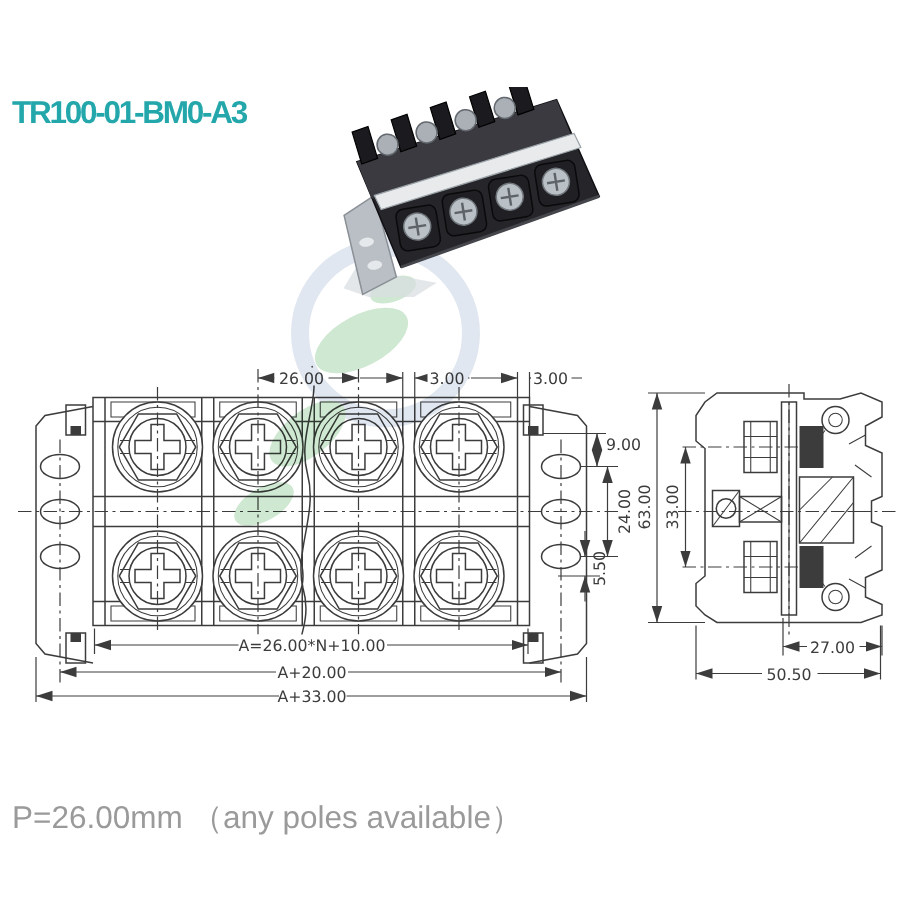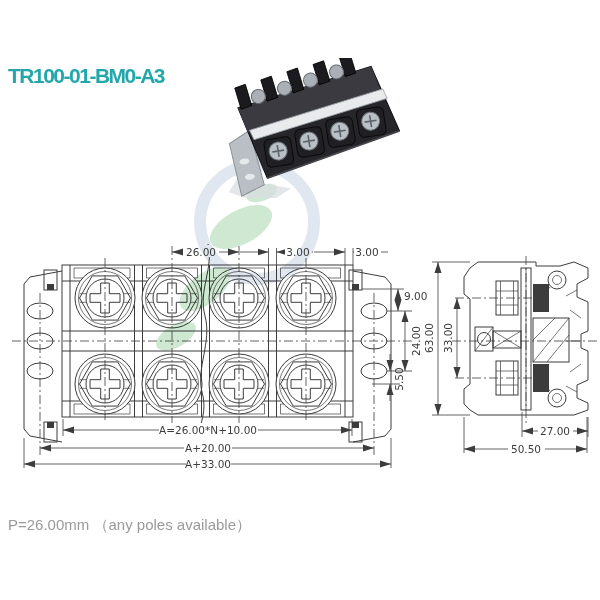--- a/index.html
+++ b/index.html
@@ -4,21 +4,21 @@
 <style>
   :root{
     --title:#23a7ab; --line:#3c3c3c; --dim-text:#3c3c3c; --footer:#9a9a9a;
     --wm-ring:#b7c6da; --wm-leaf:#8cc794;
   }
   html,body{margin:0;padding:0;background:#f4f4f4;}
   .stage{position:relative;width:600px;height:600px;background:#ffffff;overflow:hidden;
          font-family:"Liberation Sans",sans-serif;}
   .title{position:absolute;left:8px;top:64px;margin:0;font-size:21px;font-weight:800;
          letter-spacing:-1.5px;color:var(--title);white-space:nowrap;}
-  .footer{position:absolute;left:8px;top:516px;font-size:15px;color:var(--footer);white-space:nowrap;text-align:right;}
+  .footer{position:absolute;left:8px;top:531px;font-size:21px;color:var(--footer);white-space:nowrap;text-align:right;}
   svg{position:absolute;left:0;top:0;}
   .dl{stroke:var(--line);stroke-width:1;fill:none;}
   .dlw{stroke:var(--line);stroke-width:1;fill:#fff;}
   .thin{stroke-width:.7;}
   .cdash{stroke-dasharray:9 3 2 3;stroke-width:.7;}
   .dim{stroke:var(--line);stroke-width:.8;fill:none;}
   .ahp{fill:var(--line);stroke:none;}
   .tbg{fill:#fff;stroke:none;}
   text.dimt{font:10.5px "DejaVu Sans",sans-serif;fill:var(--dim-text);}
 </style>

